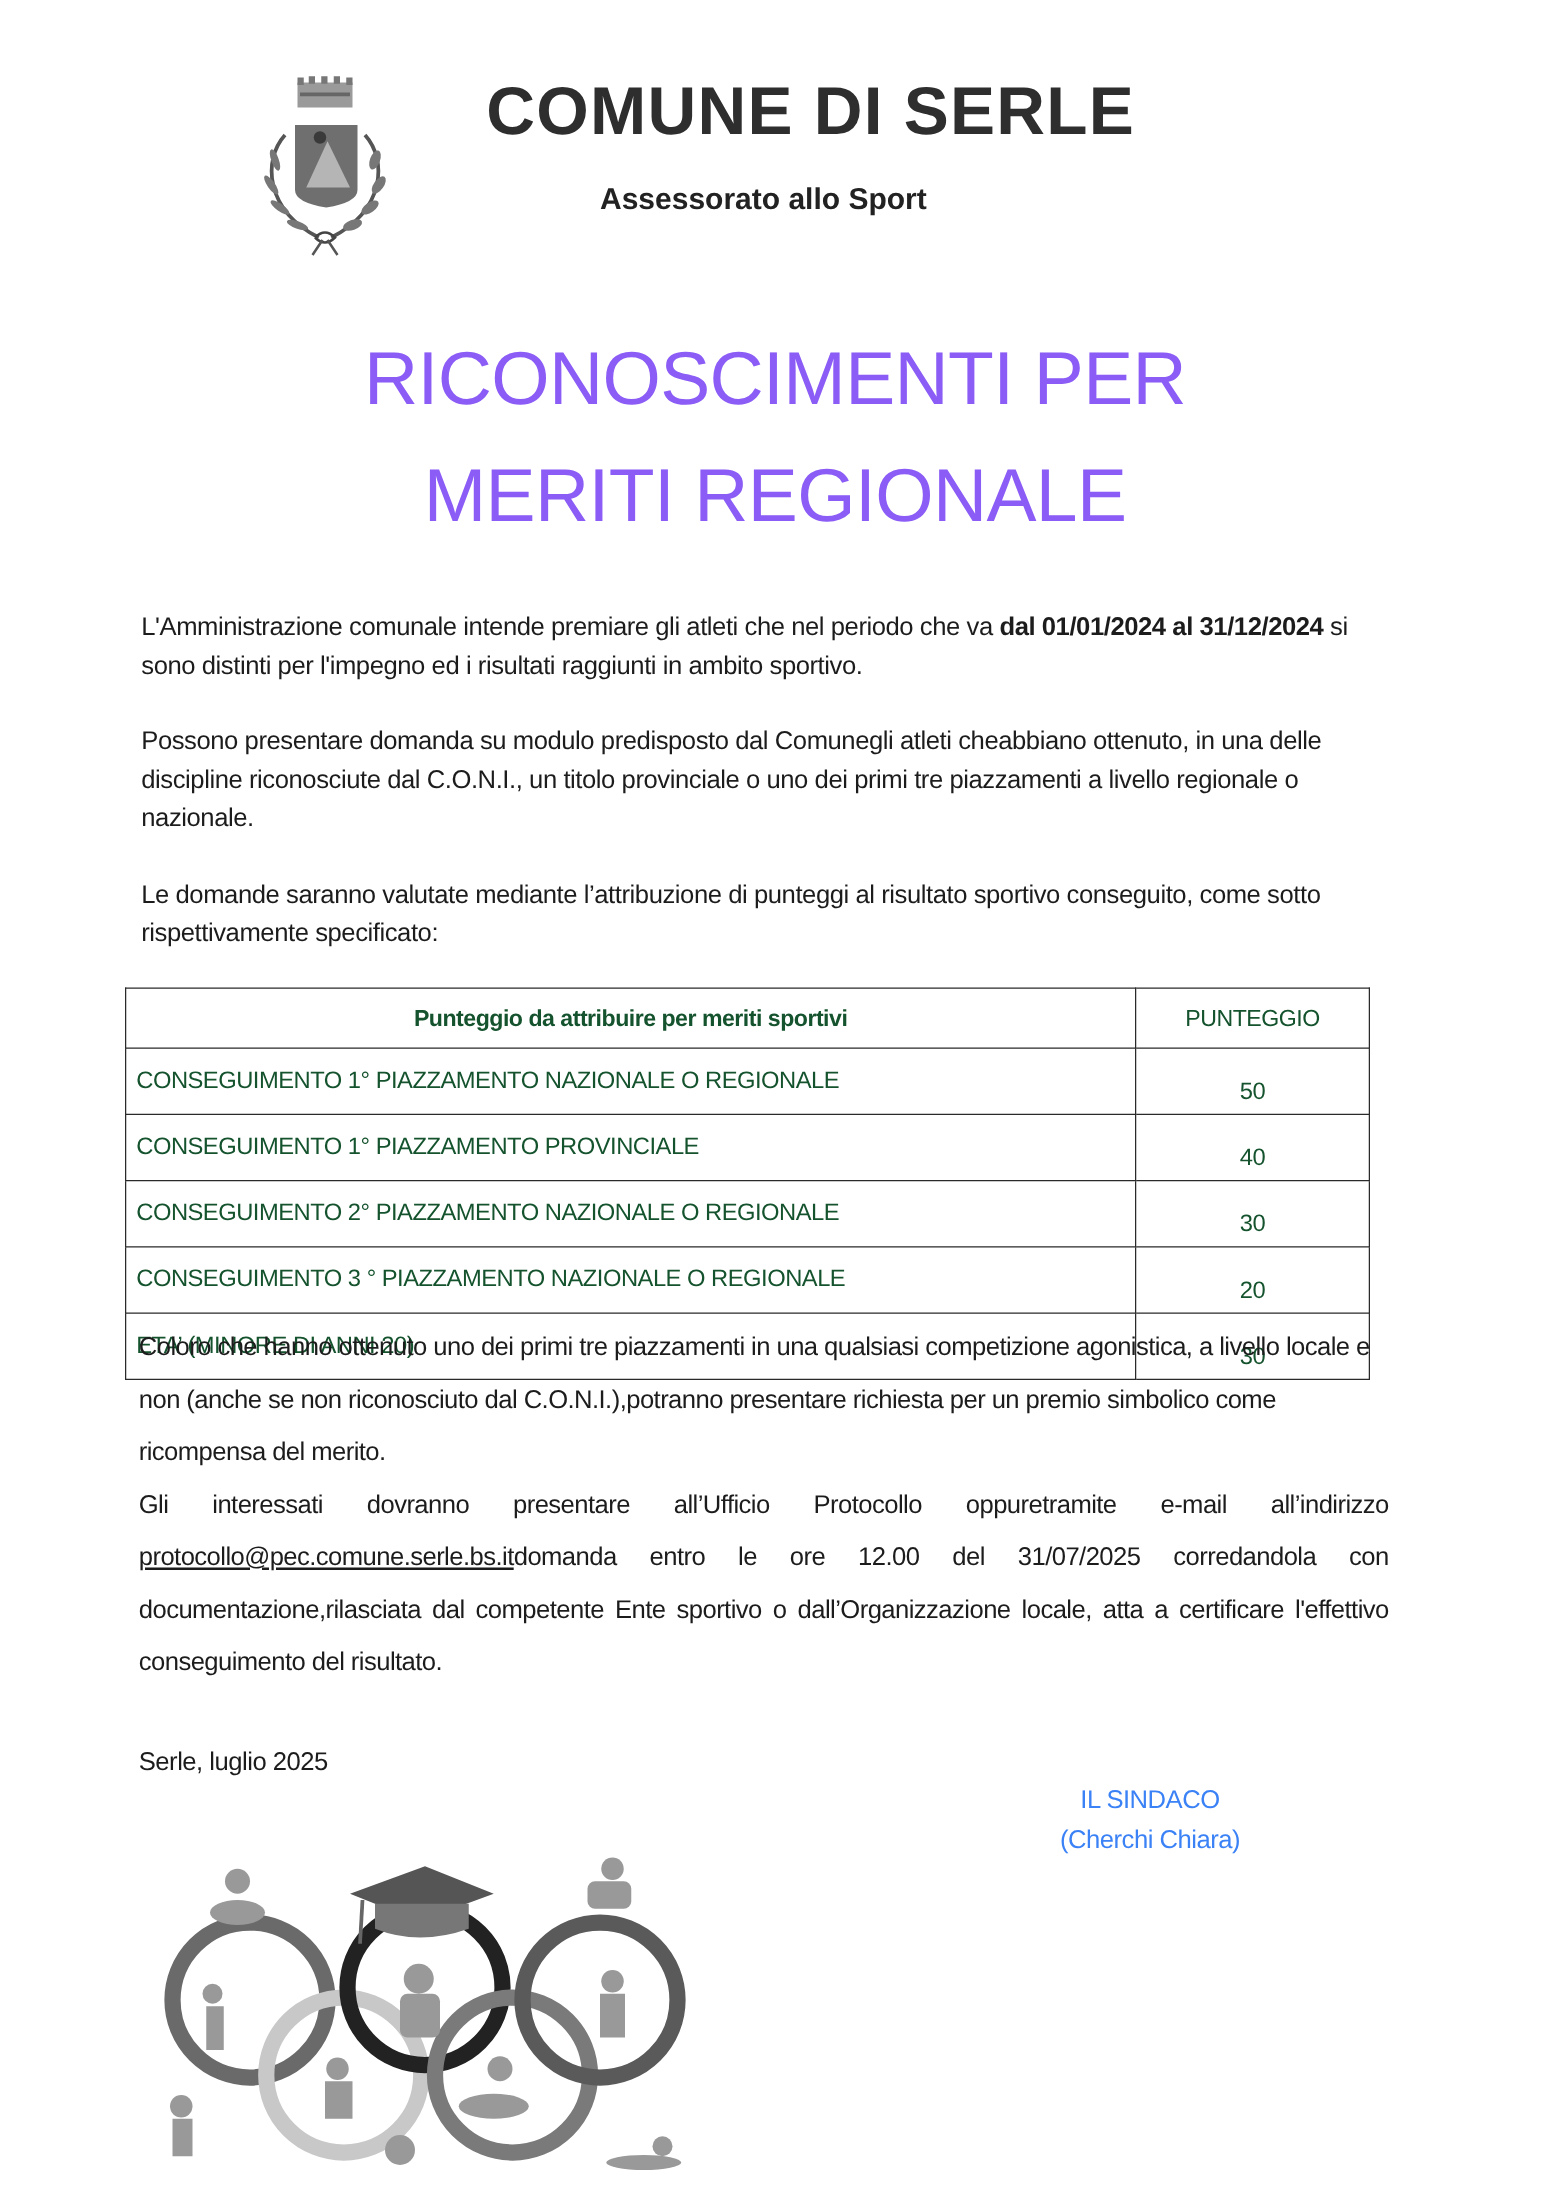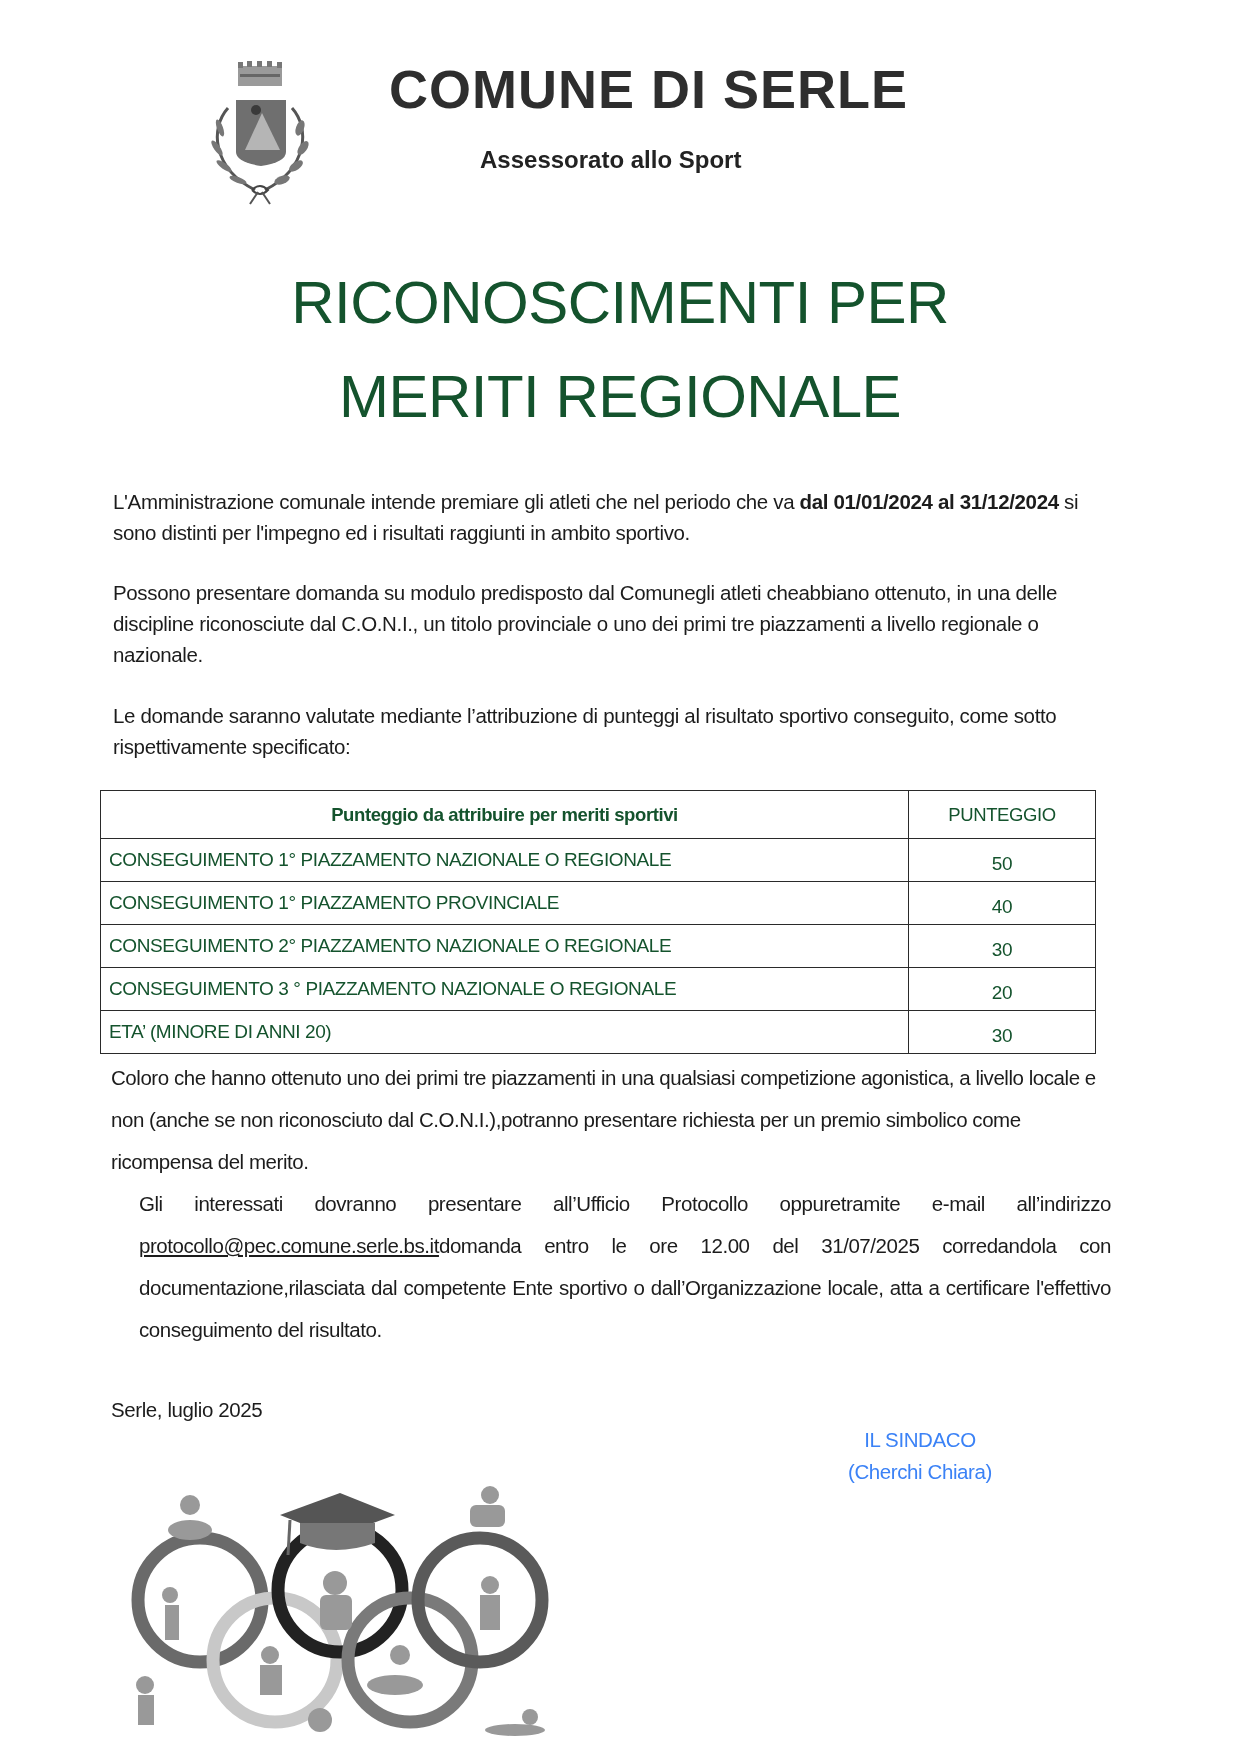--- a/index.html
+++ b/index.html
@@ -18,21 +18,21 @@
     transform: scaleX(1.0);
     margin-left: 44px;
   }
   .org-sub {
     left: 480px; top: 146px; font-weight: bold; font-size: 24px; color: #222;
   }
 
   
   .title {
     left: 120px; width: 1000px; text-align: center;
-    font-family: "Liberation Sans", sans-serif; font-size: 60px; color: #14532d;
+    font-family: "Liberation Sans", sans-serif; font-size: 60px; color: #8b5cf6;
     letter-spacing: -0.5px; line-height: 90px;
   }
   .title1 { top: 258px; }
   .title2 { top: 352px; }
 
   
   .para {
     left: 113px; width: 998px; font-size: 20.5px; line-height: 31px;
     color: #1c1c1c; text-align: left;
     font-family: "Liberation Sans Narrow", "Liberation Sans", sans-serif;
@@ -49,28 +49,28 @@
     font-size: 19px; color: #14532d;
     font-family: "Liberation Sans", sans-serif; letter-spacing: -0.4px;
   }
   .score-table th, .score-table td {
     border: 1.5px solid #2a2a2a; padding: 0 8px;
   }
   .score-table th { height: 47px; font-weight: normal; font-size: 18.5px; }
   .score-table td { height: 34px; }
   .score-table th.c1 { text-align: center; font-weight: bold; }
   .score-table th.c2 { width: 170px; text-align: center; }
-  .score-table td.c2 { text-align: center; padding-top: 8px; }
+  .score-table td.c2 { text-align: center; padding-top: 18px; }
 
   .para2 {
     left: 111px; width: 1000px; font-size: 20.5px; line-height: 42px;
     color: #1c1c1c; font-family: "Liberation Sans", sans-serif; letter-spacing: -0.45px;
   }
   .q1 { top: 1057px; }
-  .justify { text-align: justify; text-align-last: left; margin-left: 28px; }
+  .justify { text-align: justify; text-align-last: left; }
   .email { text-decoration: underline; color: #1c1c1c; }
 
   .place-date { left: 111px; top: 1398px; font-size: 20.5px; color: #1c1c1c; letter-spacing: -0.4px; }
   .signer { left: 820px; top: 1424px; width: 200px; text-align: center; font-size: 20.5px; line-height: 32px; color: #3b82f6; letter-spacing: -0.4px; }
 
   .rings { left: 110px; top: 1455px; width: 470px; height: 290px; }
 </style>
 </head>
 <body>
 

